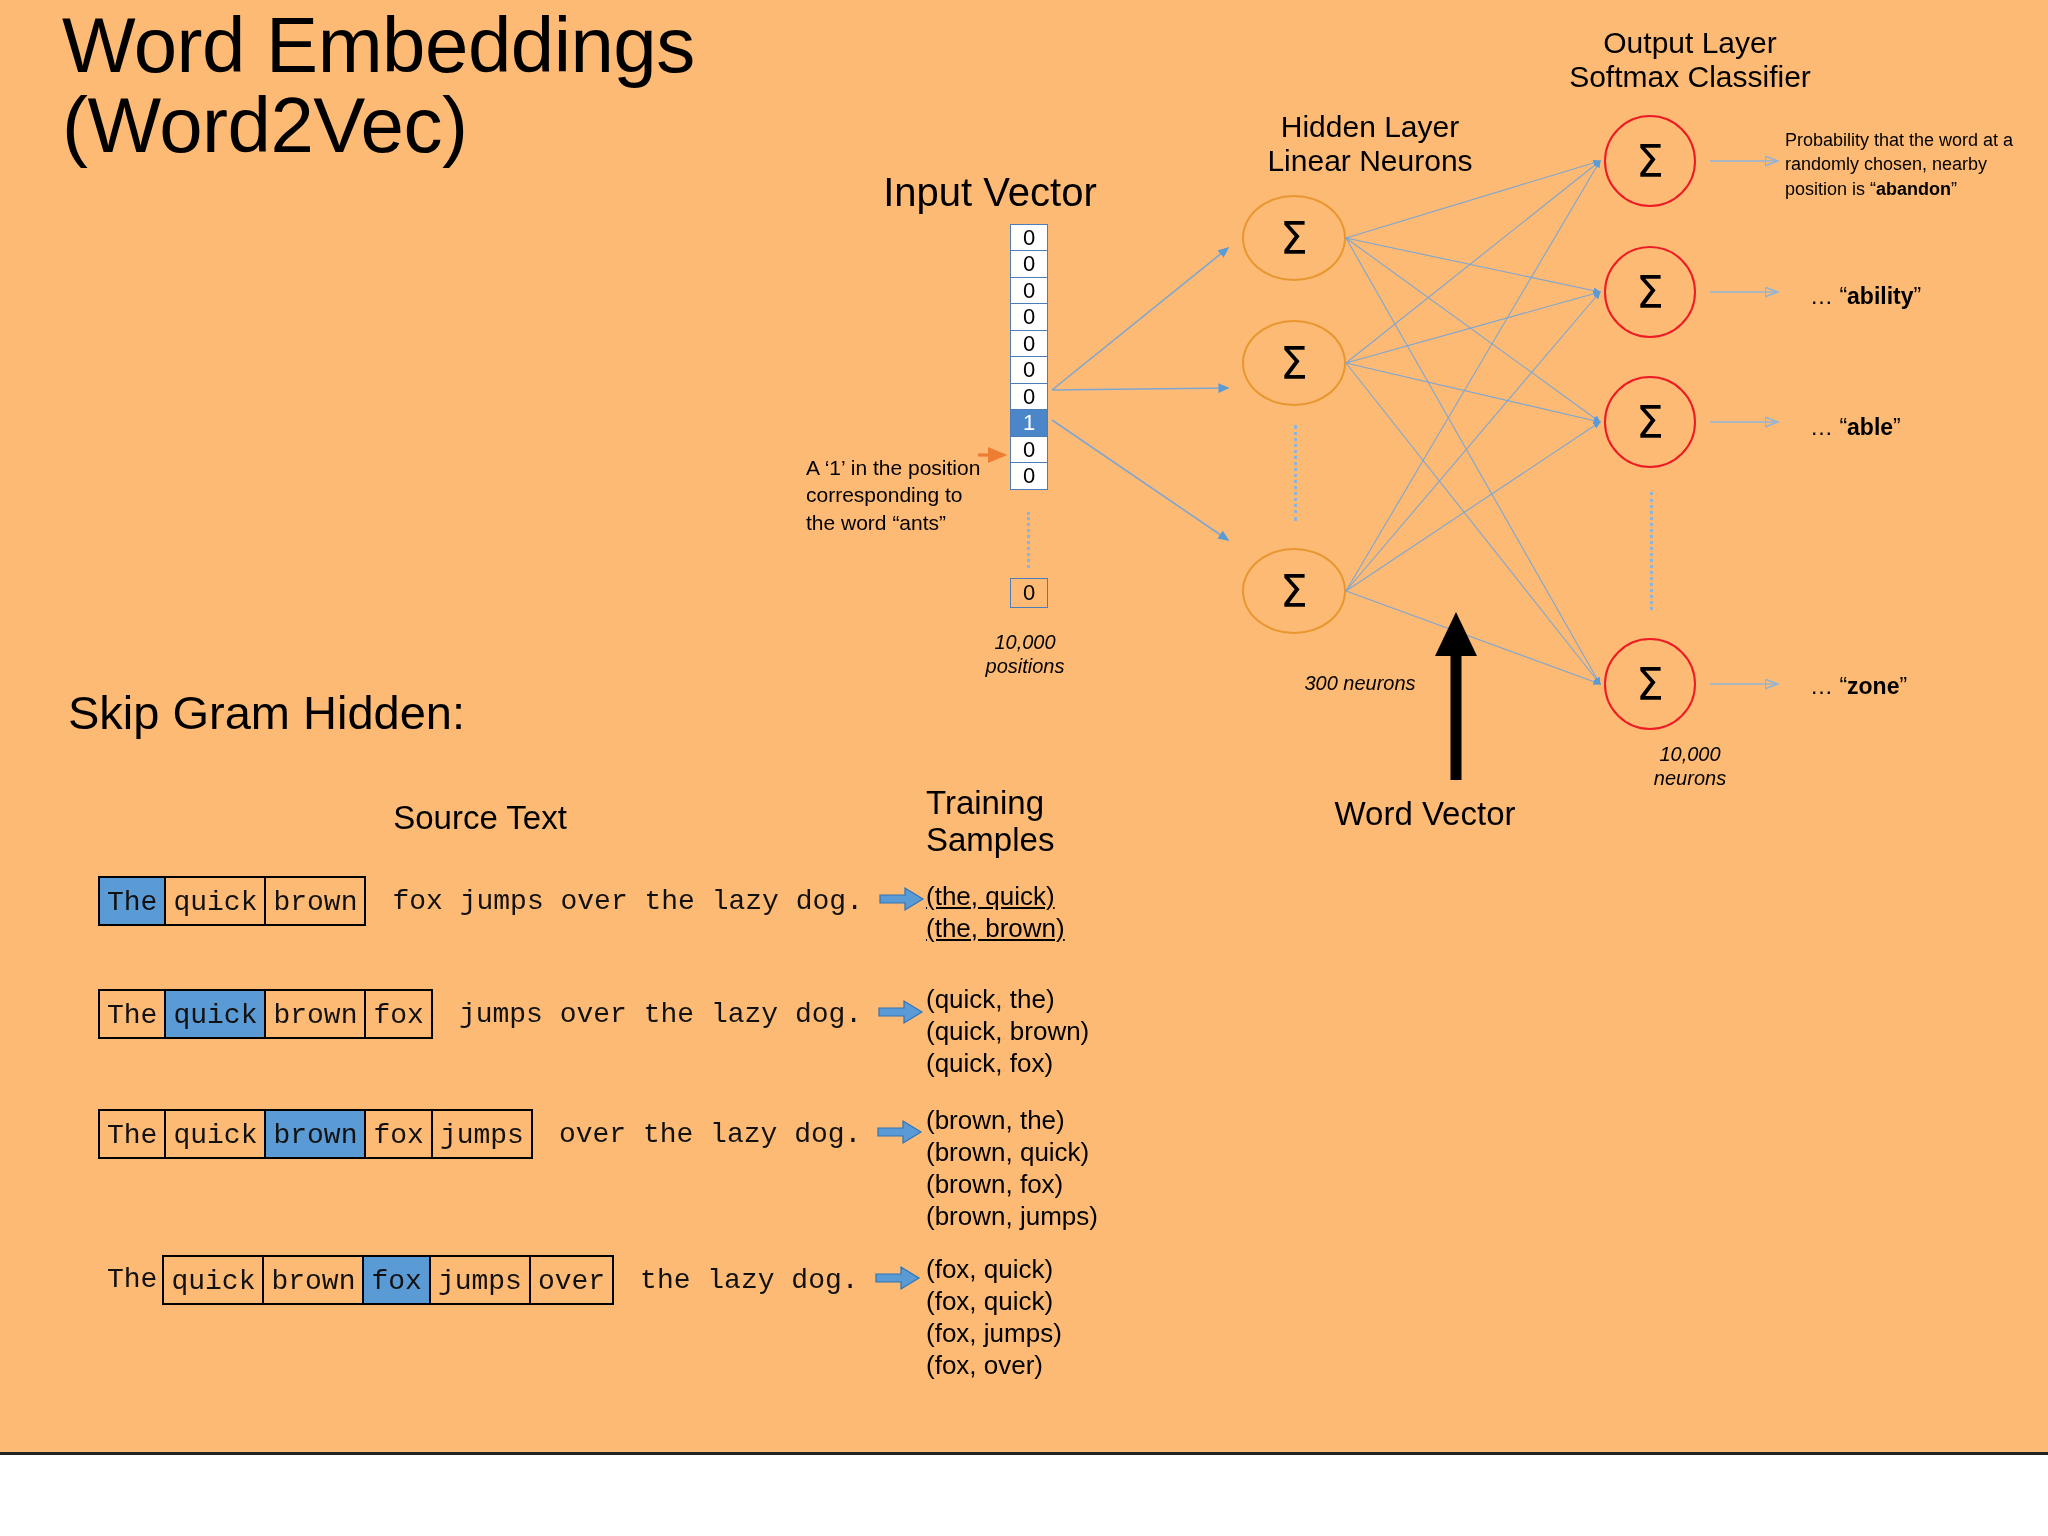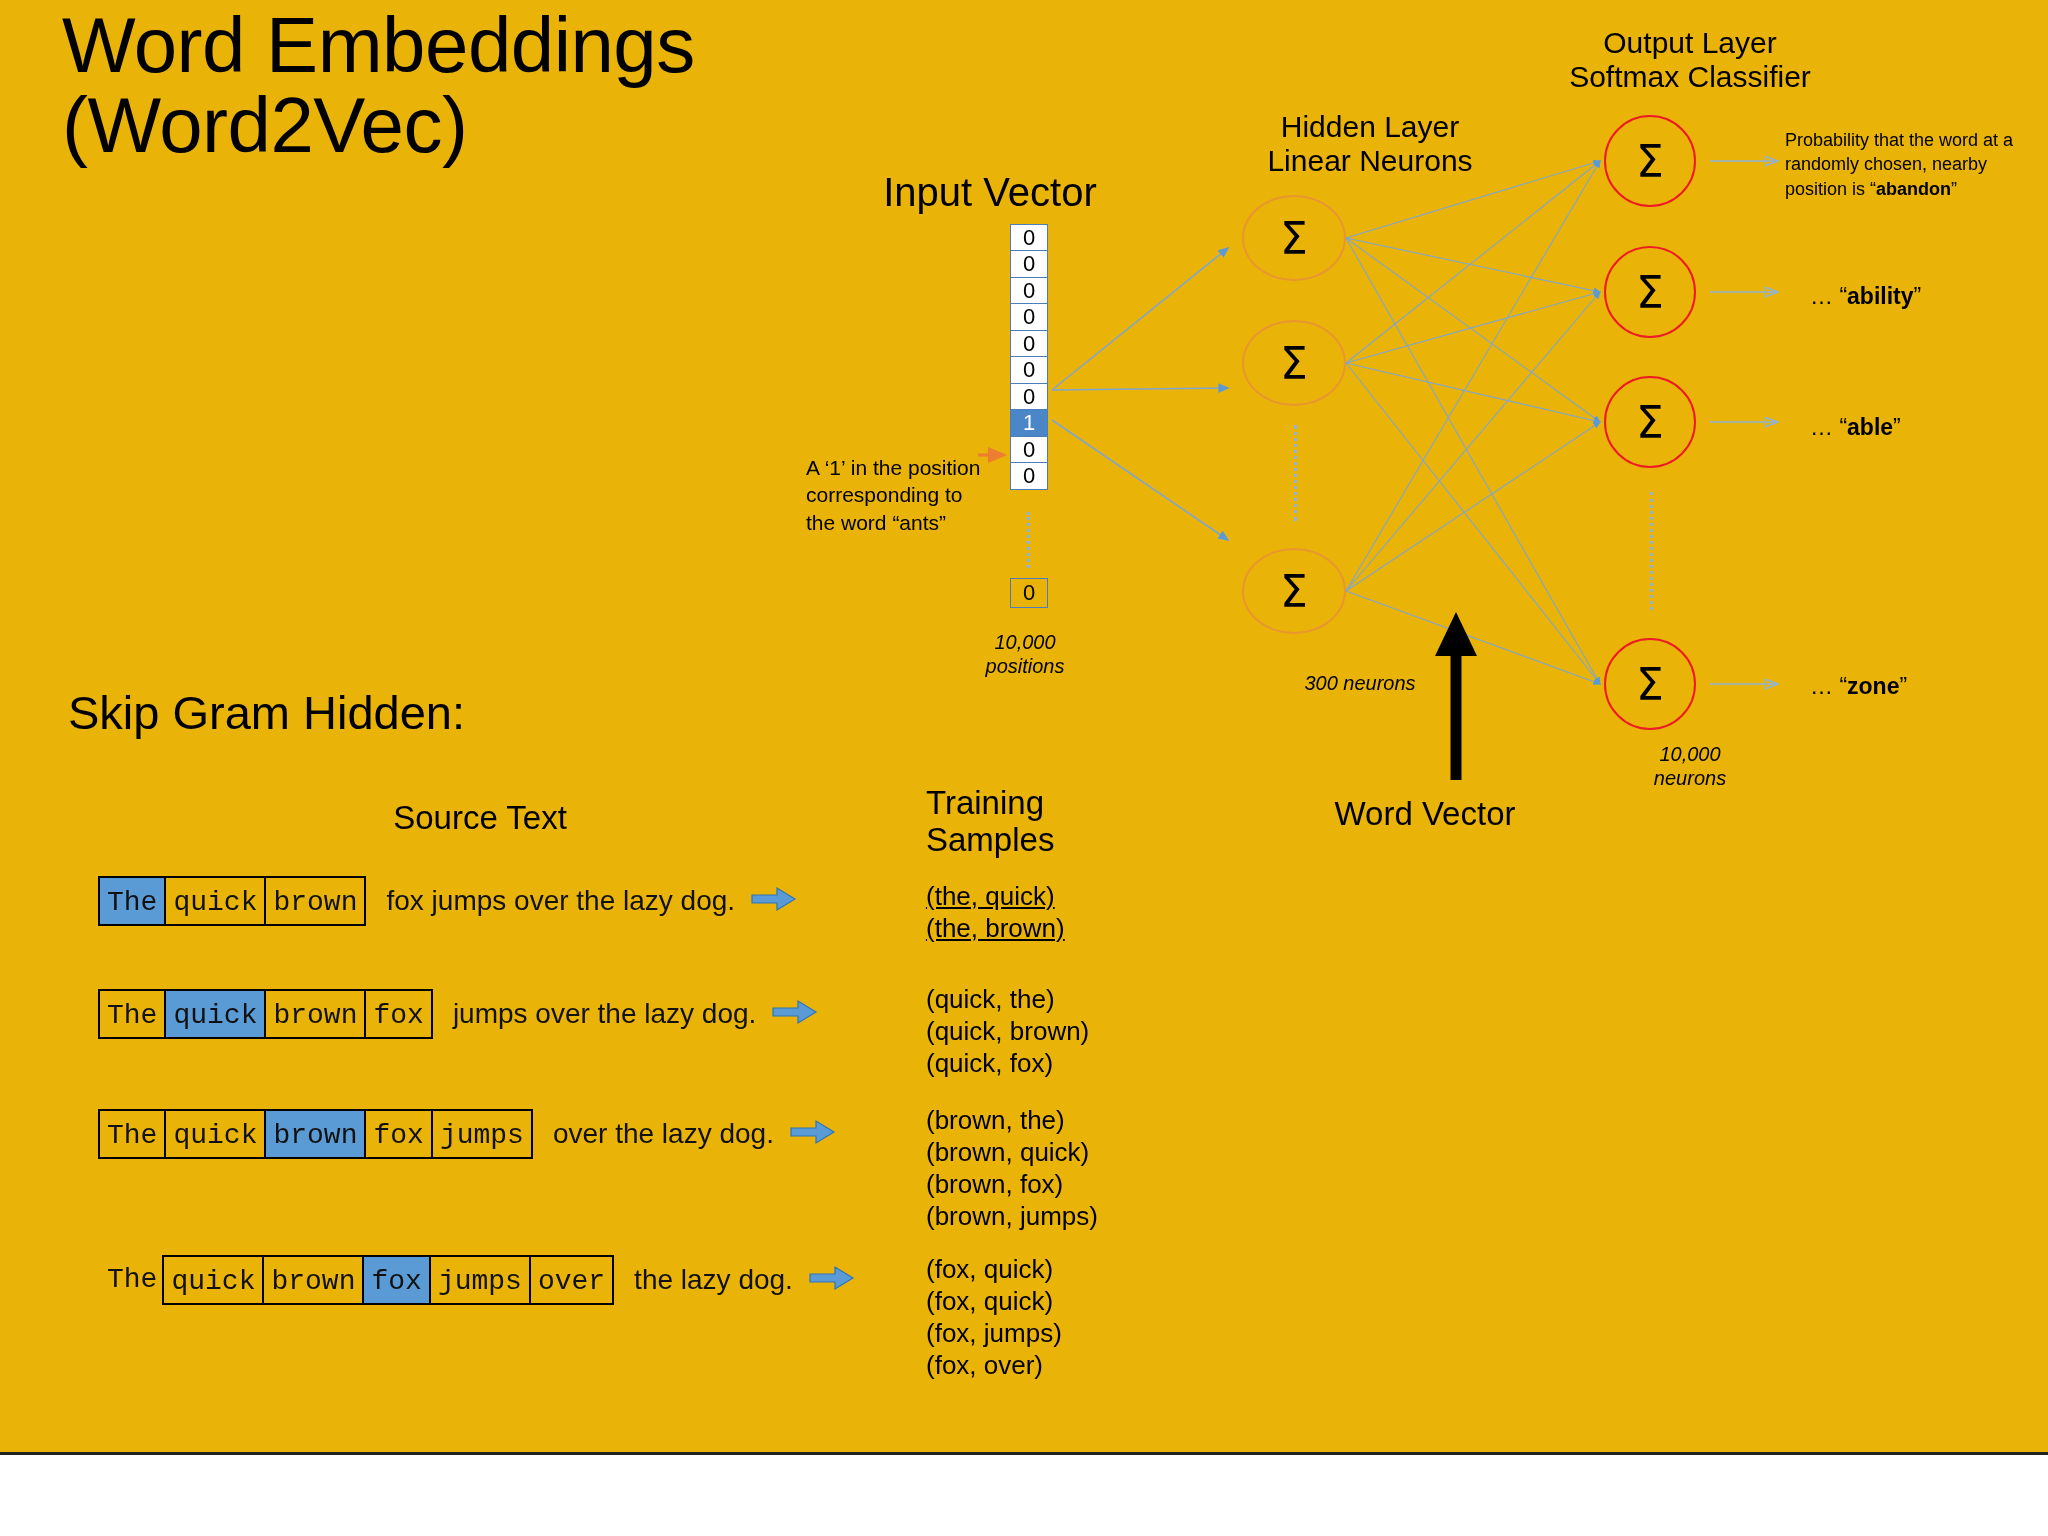--- a/index.html
+++ b/index.html
@@ -2,21 +2,21 @@
 <html><head>
 <meta charset="utf-8">
 <style>
   * { box-sizing: border-box; margin: 0; padding: 0; }
   html, body {
     width: 2048px; height: 1536px;
     background: #ffffff;
     font-family: "Liberation Sans", sans-serif;
     overflow: hidden;
   }
-  #slide { position: relative; width: 2048px; height: 1484px; background:#eab308; }
+  #slide { position: relative; width: 2048px; height: 1484px; background:#fdba74; }
 
   
   .title {
     position: absolute; left: 62px; top: 6px;
     font-size: 78px; line-height: 1.02; color: #000;
     font-weight: 400; letter-spacing: -0.5px;
     white-space: pre-line;
   }
 
   
@@ -33,21 +33,21 @@
 
   
   .src-row { position: absolute; display: flex; align-items: center; height: 52px; }
   .src-row .tok {
     font-family: "Liberation Mono", monospace;
     font-size: 28px; color: #111; line-height: 50px;
     padding: 0 7px; white-space: pre; height: 50px;
   }
   .src-row .tok.boxed { border: 2px solid #000; margin-left: -2px; }
   .src-row .tok.hl { background: #5B9BD5; }
-  .src-row .plain { font-family:Liberation Sans, sans-serif; font-size:28px; color:#111; white-space: pre; padding-left: 20px;}
+  .src-row .plain { font-family:Liberation Mono, monospace; font-size:28px; color:#111; white-space: pre; padding-left: 26px;}
   .fat-arrow { margin-left: 16px; display:inline-block; }
 
   
   .samples-group { position: absolute; left: 926px; font-size: 26px; color: #000; line-height: 32px; }
 
   
   .dlabel { position: absolute; color:#000; text-align:center; }
   #input-vector-label { left: 880px; top: 170px; width: 220px; font-size: 40px; }
   #hidden-label { left: 1220px; top: 110px; width: 300px; font-size: 30px; line-height: 1.12; white-space: pre-line; }
   #output-label { left: 1500px; top: 26px; width: 380px; font-size: 30px; line-height: 1.12; white-space: pre-line; }

